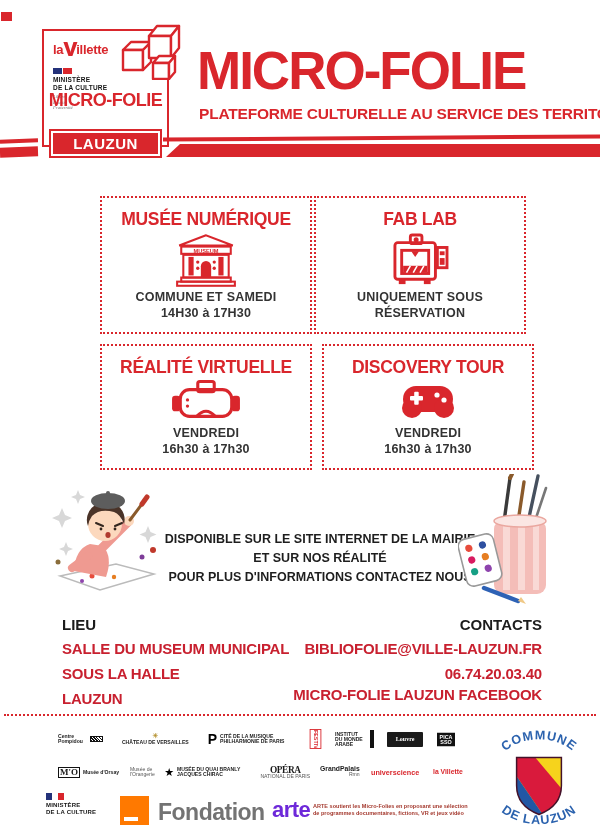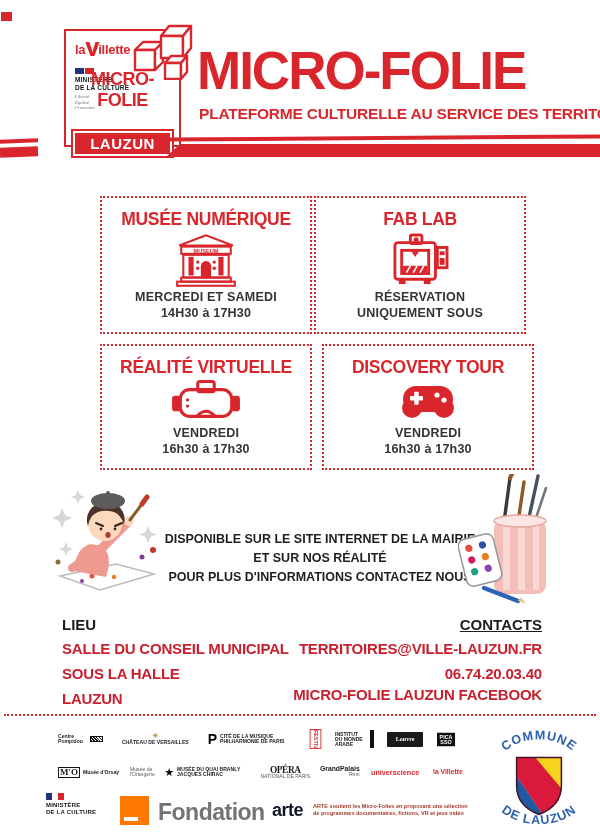--- a/index.html
+++ b/index.html
@@ -6,21 +6,21 @@
     --red:#d9262c;
     --contact-red:#c8202f;
     --dark:#333333;
   }
   *{margin:0;padding:0;box-sizing:border-box;}
   body{background:#888;display:flex;justify-content:center;font-family:"Liberation Sans",sans-serif;}
   .page{position:relative;width:600px;height:838px;background:#ffffff;overflow:hidden;}
 
   
   .corner-mark{position:absolute;left:1px;top:12px;width:11px;height:9px;background:var(--red);}
-  .logo-box{position:absolute;left:64px;top:29px;width:117px;height:118px;border:2px solid var(--red);}
+  .logo-box{position:absolute;left:42px;top:29px;width:127px;height:118px;border:2px solid var(--red);}
   .villette-logo{position:absolute;top:7px;left:9px;color:var(--red);font-weight:bold;font-size:13px;letter-spacing:-.3px;white-space:nowrap;}
   .villette-logo .v{font-size:20px;vertical-align:-2px;text-shadow:1px 0 var(--red);}
   .cubes{position:absolute;top:-9px;right:-14px;}
   .flag-mark{position:absolute;top:37px;left:9px;display:flex;gap:1px;}
   .flag-mark i{display:block;width:9px;height:6px;}
   .flag-blue{background:#24327a;} .flag-red{background:var(--red);}
   .ministry-lines{position:absolute;top:45px;left:9px;font-size:6.5px;font-weight:bold;color:#151515;line-height:7.5px;letter-spacing:.2px;}
   .motto{position:absolute;top:63px;left:9px;font-size:6px;transform:scale(.8);transform-origin:left top;font-style:italic;color:#777;line-height:7px;font-family:"Liberation Serif",serif;}
   .mf-small{position:absolute;left:0;right:0;bottom:34px;text-align:center;color:var(--red);font-weight:bold;font-size:18px;letter-spacing:-.5px;}
   .lauzun-box{position:absolute;left:5px;right:5px;bottom:-13px;height:29px;background:var(--red);border:2px solid var(--red);box-shadow:inset 0 0 0 2px #fff;color:#fff;font-weight:bold;font-size:15px;letter-spacing:.5px;display:flex;align-items:center;justify-content:center;}
@@ -39,21 +39,21 @@
   .svc-sched{margin-bottom:11px;font-size:12.5px;font-weight:bold;color:var(--dark);line-height:16px;letter-spacing:.2px;}
 
   
   .program-title{position:absolute;left:150px;top:498px;width:340px;text-align:center;color:var(--red);font-weight:bold;font-size:21.5px;letter-spacing:-.5px;white-space:nowrap;}
   .program-lines{position:absolute;left:110px;top:530px;width:420px;text-align:center;font-size:12.5px;font-weight:bold;color:#1e1e1e;line-height:19px;}
   .illu{position:absolute;}
 
   
   .lieu-label{position:absolute;left:62px;top:616px;font-size:15px;font-weight:bold;color:#1c1c1c;}
   .lieu-line{position:absolute;left:62px;font-size:15px;font-weight:bold;color:var(--contact-red);letter-spacing:-.2px;}
-  .contacts-label{position:absolute;right:58px;top:616px;font-size:15px;font-weight:bold;color:#1c1c1c;text-align:left;text-decoration:underline;}
+  .contacts-label{position:absolute;right:58px;top:616px;font-size:15px;font-weight:bold;color:#1c1c1c;text-align:left;}
   .contact-line{position:absolute;right:58px;font-size:15px;font-weight:bold;color:var(--contact-red);text-align:right;letter-spacing:-.2px;}
   .divider{position:absolute;left:4px;right:4px;top:714px;border-top:2px dotted var(--red);}
 
   
   .partners-row{position:absolute;display:flex;align-items:center;justify-content:space-between;}
   .partners-row1{left:58px;top:723px;width:398px;height:32px;}
   .partners-row2{left:58px;top:757px;width:410px;height:30px;}
   .plogo{display:flex;align-items:center;gap:3px;color:#1b1b1b;}
   .plogo .txt{display:flex;flex-direction:column;line-height:6px;font-size:6px;font-weight:bold;transform:scale(.85);transform-origin:left center;white-space:nowrap;}
   .plogo .txt.center{align-items:center;transform-origin:center;}
@@ -78,21 +78,21 @@
 
   
   .f-ministry{position:absolute;left:46px;top:793px;}
   .f-ministry .fflag{display:flex;margin-bottom:2px;}
   .f-ministry .fflag i{display:block;width:6px;height:7px;}
   .f-ministry .lines{font-size:6px;font-weight:bold;color:#151515;line-height:7px;letter-spacing:.2px;}
   .f-fondation{position:absolute;left:120px;top:796px;display:flex;align-items:flex-end;gap:9px;}
   .f-orange-square{width:29px;height:29px;background:#ff7900;position:relative;}
   .f-orange-square i{position:absolute;left:4px;bottom:4px;width:14px;height:4px;background:#fff;}
   .f-fondation .word{font-size:23px;font-weight:bold;color:#737373;letter-spacing:-.5px;line-height:26px;}
-  .f-arte{position:absolute;left:272px;top:801px;font-size:18px;font-weight:bold;color:#0f172a;letter-spacing:-.5px;line-height:18px;}
+  .f-arte{position:absolute;left:272px;top:801px;font-size:22px;font-weight:bold;color:#6d28d9;letter-spacing:-.5px;line-height:18px;}
   .f-arte-note{position:absolute;left:313px;top:803px;font-size:6.5px;font-weight:bold;color:#a4392e;line-height:8px;transform:scale(.85);transform-origin:left top;white-space:nowrap;}
 </style>
 </head>
 <body>
 
 <div class="page">
 
   <div class="corner-mark"></div>
 
   <div class="logo-box">
@@ -150,21 +150,21 @@
         <rect x="15" y="23" width="5" height="18" fill="#d9262c"></rect>
           <rect x="44" y="23" width="5" height="18" fill="#d9262c"></rect>
         <path d="M27,43 v-11 a5,5 0 0 1 10,0 v11 z" fill="#d9262c"></path>
         <circle cx="24" cy="28" r="1.6" fill="#d9262c"></circle>
           <circle cx="24" cy="34" r="1.6" fill="#d9262c"></circle>
         <circle cx="40" cy="28" r="1.6" fill="#d9262c"></circle>
           <circle cx="40" cy="34" r="1.6" fill="#d9262c"></circle>
       </svg>
     </div>
     <div class="svc-sched">
-      <div>MERCREDI ET SAMEDI</div>
+      <div>COMMUNE ET SAMEDI</div>
       <div>14H30 à 17H30</div>
     </div>
   </div>
 
   <div class="svc" style="left:314px;top:196px;width:212px;height:138px;">
     <div class="svc-title">FAB LAB</div>
     <div class="svc-icon">
       <svg width="62" height="54" viewBox="0 0 64 56">
         <g stroke="#d9262c" stroke-width="3" fill="none">
           <rect x="22" y="2" width="12" height="9" rx="2"></rect>
@@ -176,22 +176,22 @@
         <path d="M23,19 h8 l-4,6 z" fill="#d9262c"></path>
         <rect x="14.5" y="34" width="25" height="6.5" fill="#d9262c"></rect>
         <path d="M18,41 l4,-7 M25,41 l4,-7 M32,41 l4,-7" stroke="#ffffff" stroke-width="1.6"></path>
         <rect x="52.5" y="19" width="5" height="4" fill="#d9262c"></rect>
           <rect x="52.5" y="26" width="5" height="7" fill="#d9262c"></rect>
         <rect x="10" y="48" width="7" height="5" fill="#d9262c"></rect>
           <rect x="36" y="48" width="7" height="5" fill="#d9262c"></rect>
       </svg>
     </div>
     <div class="svc-sched">
+      <div>UNIQUEMENT SOUS</div>
       <div>RÉSERVATION</div>
-      <div>UNIQUEMENT SOUS</div>
     </div>
   </div>
 
   <div class="svc" style="left:100px;top:344px;width:212px;height:126px;">
     <div class="svc-title">RÉALITÉ VIRTUELLE</div>
     <div class="svc-icon">
       <svg width="72" height="46" viewBox="0 0 70 44">
         <g stroke="#d9262c" stroke-width="3" fill="none">
           <rect x="27" y="2" width="16" height="10" rx="2"></rect>
           <rect x="10" y="10" width="50" height="26" rx="9"></rect>
@@ -283,26 +283,26 @@
       <circle cx="14" cy="84" r="3.6" fill="#d81b60"></circle>
         <circle cx="28" cy="84" r="3.6" fill="#e67e22"></circle>
       <circle cx="14" cy="96" r="3.6" fill="#16a085"></circle>
         <circle cx="28" cy="96" r="3.6" fill="#8e44ad"></circle>
     </g>
     <path d="M26,114 L60,127" stroke="#2e62b5" stroke-width="4.5" stroke-linecap="round"></path>
     <path d="M60,127 l8,3 -5,-7 z" fill="#f0c987"></path>
   </svg>
 
   <div class="lieu-label">LIEU</div>
-  <div class="lieu-line" style="top:640px;">SALLE DU CONSEIL MUNICIPAL</div>
+  <div class="lieu-line" style="top:640px;">SALLE DU MUSEUM MUNICIPAL</div>
   <div class="lieu-line" style="top:665px;">SOUS LA HALLE</div>
   <div class="lieu-line" style="top:690px;">LAUZUN</div>
 
   <div class="contacts-label">CONTACTS</div>
-  <div class="contact-line" style="top:640px;">TERRITOIRES@VILLE-LAUZUN.FR</div>
+  <div class="contact-line" style="top:640px;">BIBLIOFOLIE@VILLE-LAUZUN.FR</div>
   <div class="contact-line" style="top:665px;">06.74.20.03.40</div>
   <div class="contact-line" style="top:686px;">MICRO-FOLIE LAUZUN FACEBOOK</div>
 
   <div class="divider"></div>
 
   <div class="partners-row partners-row1">
     <div class="plogo">
       <span class="txt">
           <span>Centre</span>
           <span>Pompidou</span>

